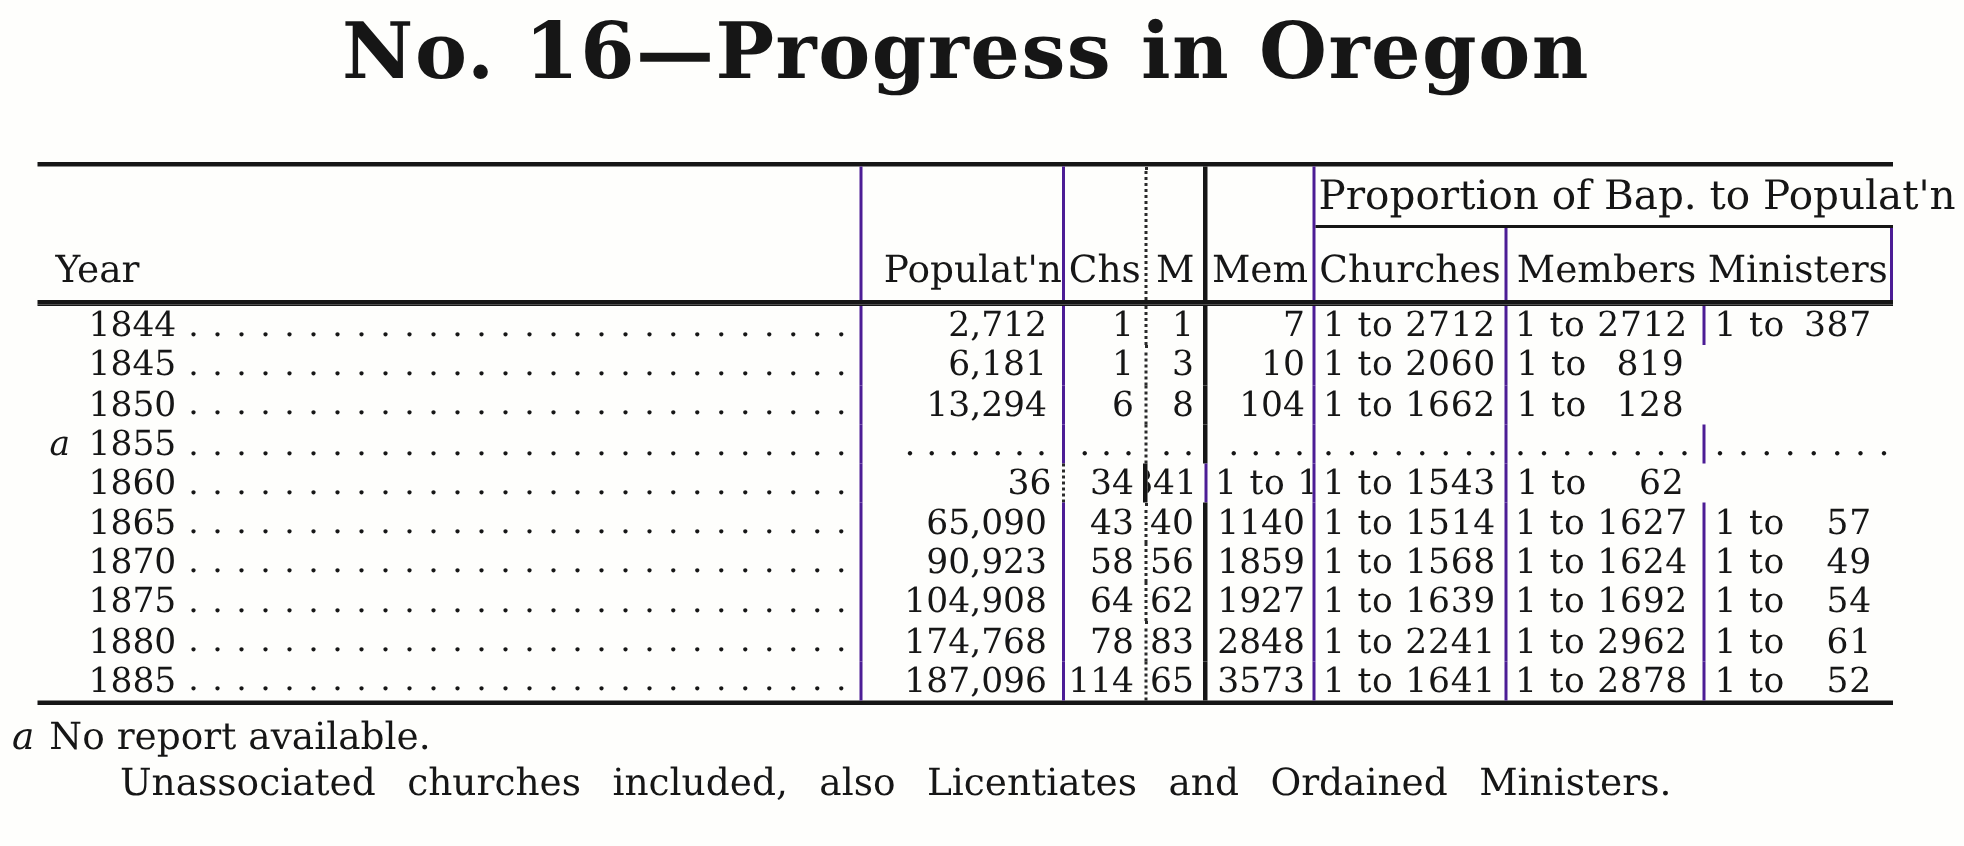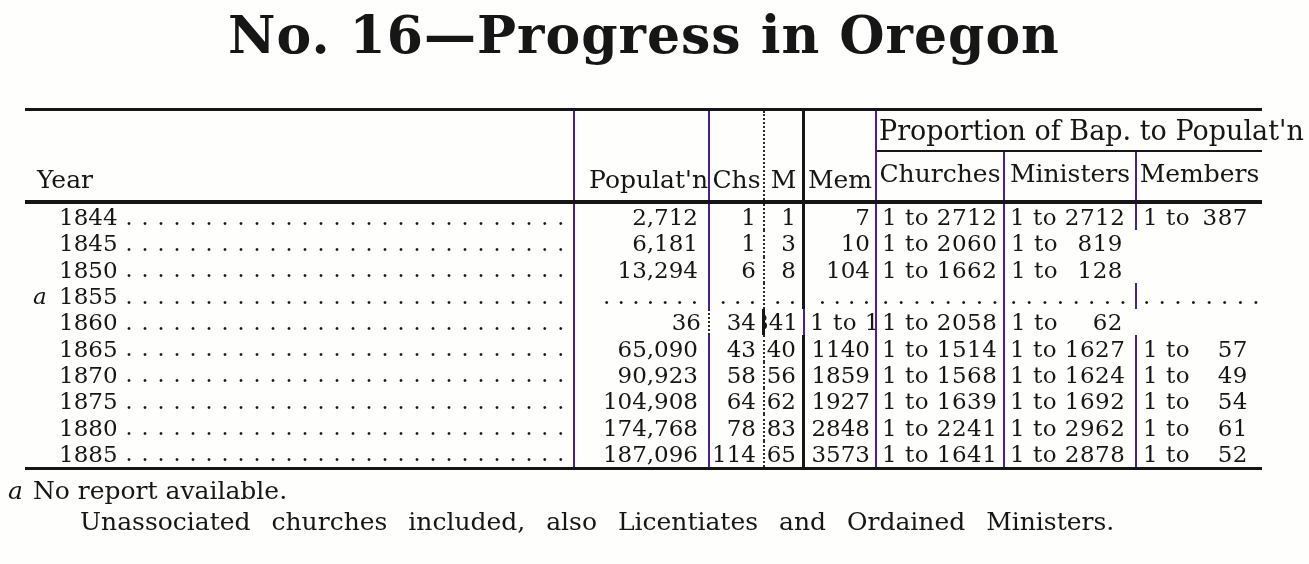--- a/index.html
+++ b/index.html
@@ -60,21 +60,21 @@
     text-align: center;
     padding: 4px 2px 4px 2px;
     white-space: nowrap;
   }
   .prop-rule { height: 2px; background: #161616; margin: 0 0 0 0; }
   .prop-cols {
     flex: 1;
     display: grid;
     grid-template-columns: 128px 132px 125px;
   }
-  .prop-cols .hcell { padding-bottom: 6px; align-items: center; }
+  .prop-cols .hcell { padding-bottom: 6px; }
   .h-churches { justify-content: center; }
   .h-ministers { justify-content: center; }
   .h-members { justify-content: center; }
 
   .tr { height: 26.3px; align-items: stretch; }
   .td {
     font-size: 23px;
     display: flex;
     align-items: center;
     white-space: nowrap;
@@ -125,25 +125,25 @@
     <div class="hcell h-mem b-r2">
         <span>Mem</span>
       </div>
     <div class="prop-group">
       <div class="prop-title">Proportion of Bap. to Populat'n</div>
       <div class="prop-rule"></div>
       <div class="prop-cols">
         <div class="hcell h-churches b-r2">
             <span>Churches</span>
           </div>
+        <div class="hcell h-members">
+            <span>Members</span>
+          </div>
         <div class="hcell h-ministers b-r2">
             <span>Ministers</span>
-          </div>
-        <div class="hcell h-members">
-            <span>Members</span>
           </div>
       </div>
     </div>
   </div>
 
   <div class="rule-heavy"></div>
 
   <div class="grid-row tr">
     <div class="td year b-r2">
         <span class="prefix"></span>
@@ -217,21 +217,21 @@
   <div class="grid-row tr">
     <div class="td year b-r2">
         <span class="prefix"></span>
         <span>1860</span>
         <span class="dots">...........................................................</span>
       </div>
     <div class="td num chs b-r-dash">36</div>
     <div class="td num m b-r3">34</div>
     <div class="td num mem b-r2">841</div>
     <div class="td ratio b-r2">1 to 1457</div>
-    <div class="td ratio b-r2">1 to 2058</div>
+    <div class="td ratio b-r2">1 to 1543</div>
     <div class="td members">
         <span>1 to</span>
         <span>62</span>
       </div>
   </div>
 
   <div class="grid-row tr">
     <div class="td year b-r2">
         <span class="prefix"></span>
         <span>1865</span>

